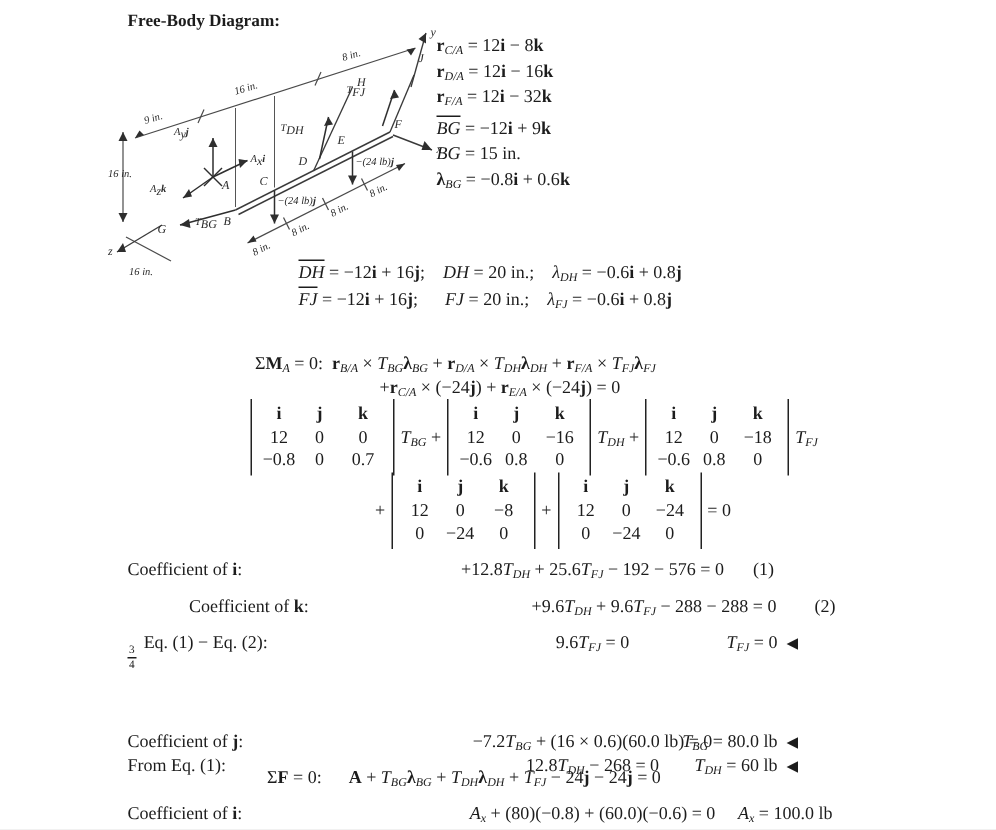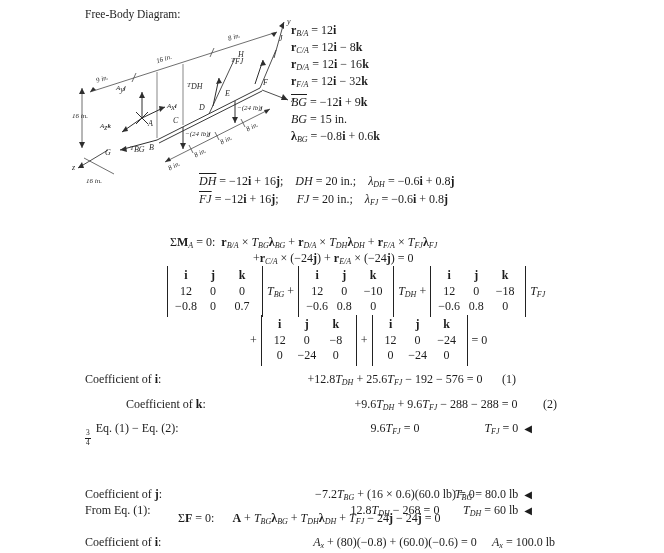--- a/index.html
+++ b/index.html
@@ -1,21 +1,21 @@
 <!DOCTYPE html>
 <html><head>
 <meta charset="utf-8">
 <style>
   html,body{margin:0;padding:0;background:#e8e8e8;}
   #page{position:relative;width:664px;height:553px;background:#ffffff;overflow:hidden;
         font-family:"Liberation Serif",serif;font-size:12px;color:#1c1c1c;}
   .abs{position:absolute;white-space:nowrap;}
   sub{font-size:8px;vertical-align:-2px;line-height:0;}
   .ovl{text-decoration:overline;}
-  .heading{font-weight:normal;font-size:11.5px;}
+  .heading{font-weight:bold;font-size:11.5px;}
   .vecstack{position:absolute;left:291px;top:22px;line-height:17px;}
   .vecstack .gap{margin-top:4px;}
   .frac{display:inline-flex;flex-direction:column;align-items:center;font-size:7.5px;
         line-height:1.15;vertical-align:-3px;margin-right:2px;}
   .frac .fn{border-bottom:1px solid #1c1c1c;padding:0 1px;}
   .det{position:absolute;display:flex;align-items:center;}
   .mat{display:grid;grid-template-columns:28px 26px 32px;border-left:1.3px solid #222;
        border-right:1.3px solid #222;padding:2px 4px;}
   .mat span{display:block;text-align:center;line-height:15.5px;height:15.5px;}
   .mat span:nth-child(-n+3){font-weight:bold;}
@@ -130,21 +130,20 @@
     <div class="dlabel" style="left:95px;top:82px;"><i>A<sub>x</sub></i><b>i</b></div>
     <div class="dlabel" style="left:28px;top:102px;"><i>A<sub>z</sub></i><b>k</b></div>
     <div class="dlabel" style="left:58px;top:124px;"><i>T<sub>BG</sub></i></div>
     <div class="dlabel" style="left:115px;top:61px;text-align:right;"><i>T<sub>DH</sub></i></div>
     <div class="dlabel" style="left:159px;top:36px;"><i>T<sub>FJ</sub></i></div>
     <div class="dlabel" style="left:113px;top:110px;">−(24 lb)<b>j</b></div>
     <div class="dlabel" style="left:165px;top:84px;">−(24 lb)<b>j</b></div>
   </div>
 
   <div class="vecstack">
-    <div class="mathline"><b>r</b><sub><i>B/A</i></sub> = 12<b>i</b></div>
     <div class="mathline"><b>r</b><sub><i>C/A</i></sub> = 12<b>i</b> − 8<b>k</b></div>
     <div class="mathline"><b>r</b><sub><i>D/A</i></sub> = 12<b>i</b> − 16<b>k</b></div>
     <div class="mathline"><b>r</b><sub><i>F/A</i></sub> = 12<b>i</b> − 32<b>k</b></div>
     <div class="mathline gap"><span class="ovl"><i>BG</i></span> = −12<b>i</b> + 9<b>k</b></div>
     <div class="mathline"><i>BG</i> = 15 in.</div>
     <div class="mathline"><b>λ</b><sub><i>BG</i></sub> = −0.8<b>i</b> + 0.6<b>k</b></div>
   </div>
 
   <div class="abs" style="left:199px;top:174px;"><span class="ovl"><i>DH</i></span> = −12<b>i</b> + 16<b>j</b>; <i>DH</i> = 20 in.; <i>λ</i><sub><i>DH</i></sub> = −0.6<b>i</b> + 0.8<b>j</b></div>
   <div class="abs" style="left:199px;top:192px;"><span class="ovl"><i>FJ</i></span> = −12<b>i</b> + 16<b>j</b>;  <i>FJ</i> = 20 in.; <i>λ</i><sub><i>FJ</i></sub> = −0.6<b>i</b> + 0.8<b>j</b></div>
@@ -164,21 +163,21 @@
         <span>0</span>
         <span>0.7</span>
       </div>
     <span class="mult"><i>T<sub>BG</sub></i> +</span>
     <div class="mat">
         <span>i</span>
         <span>j</span>
         <span>k</span>
         <span>12</span>
         <span>0</span>
-        <span>−10</span>
+        <span>−16</span>
         <span>−0.6</span>
         <span>0.8</span>
         <span>0</span>
       </div>
     <span class="mult"><i>T<sub>DH</sub></i> +</span>
     <div class="mat">
         <span>i</span>
         <span>j</span>
         <span>k</span>
         <span>12</span>

